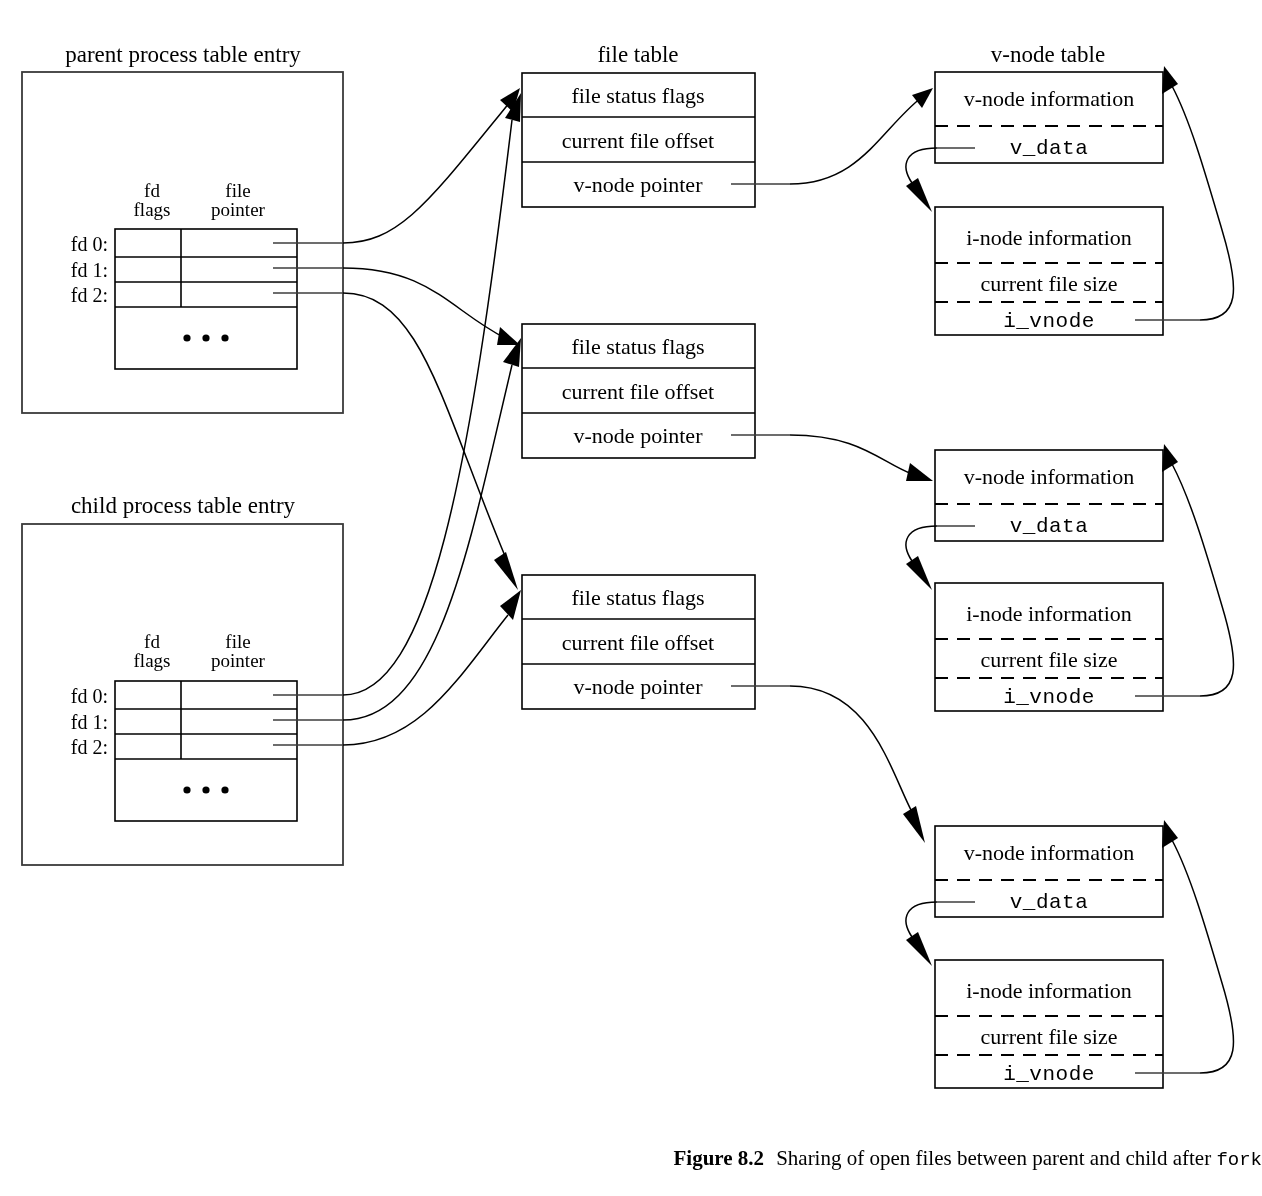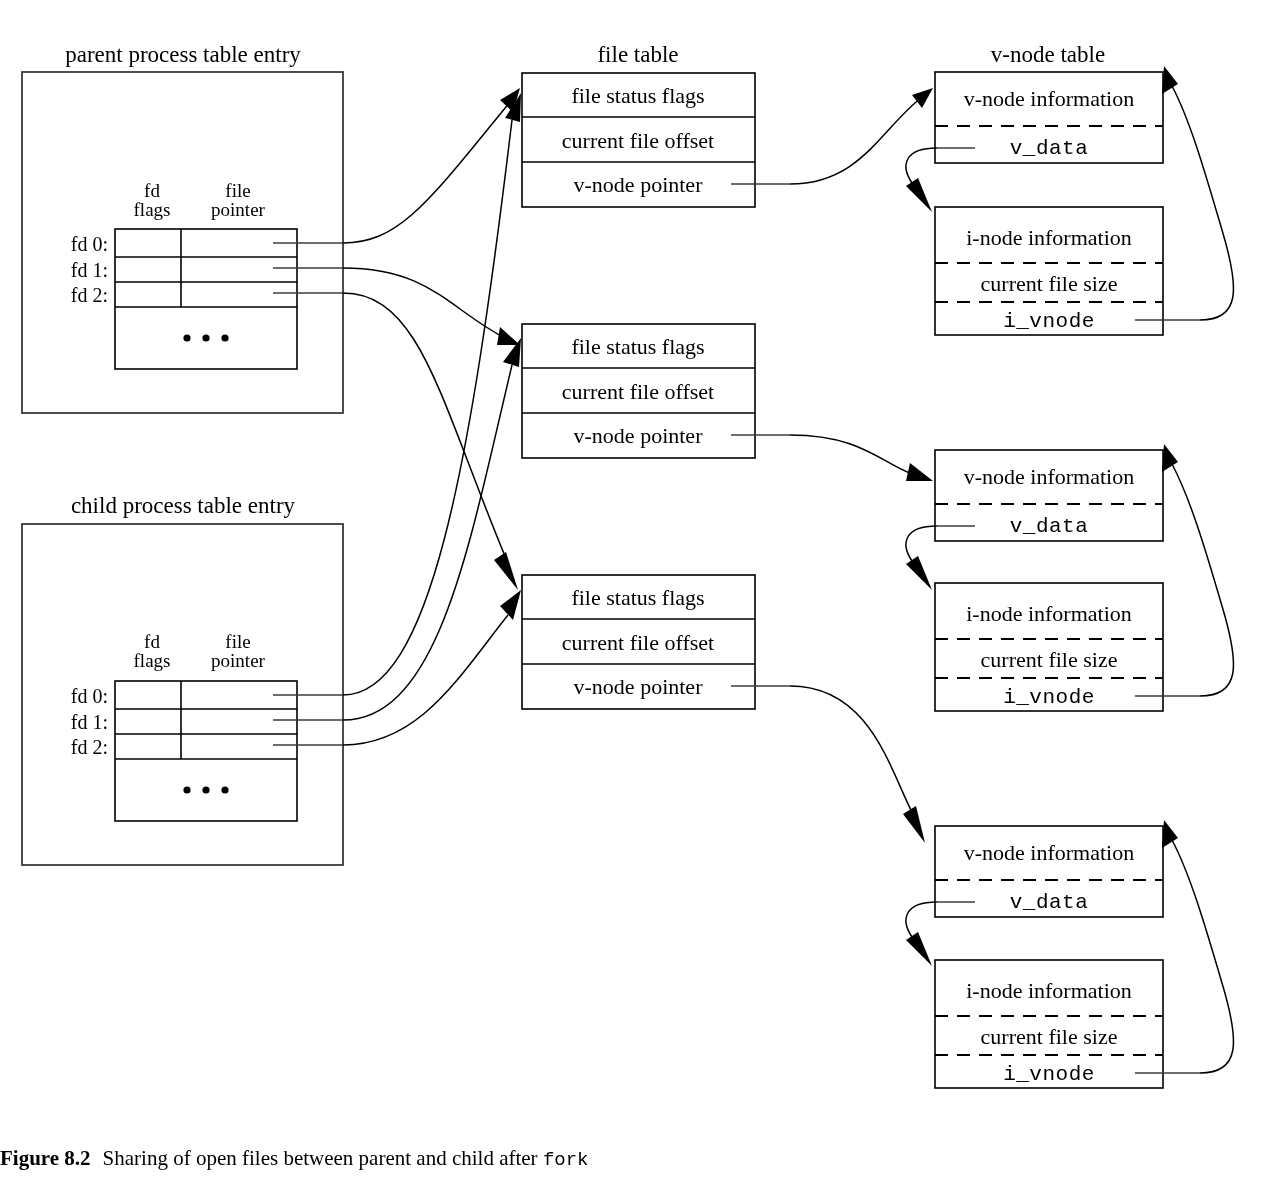--- a/index.html
+++ b/index.html
@@ -86,21 +86,21 @@
     fill: #000000;
   }
   .ellipsis-dot {
     fill: #000000;
   }
   .caption-wrap {
     position: absolute;
     left: 0;
     top: 1146px;
     width: 1262px;
-    text-align: left;
+    text-align: right;
     font-size: 21px;
     font-family: "Liberation Serif", "DejaVu Serif", serif;
   }
   .caption-wrap .figno {
     font-weight: bold;
   }
   .caption-wrap .captxt {
     margin-left: 12px;
   }
   .caption-wrap .capmono {

